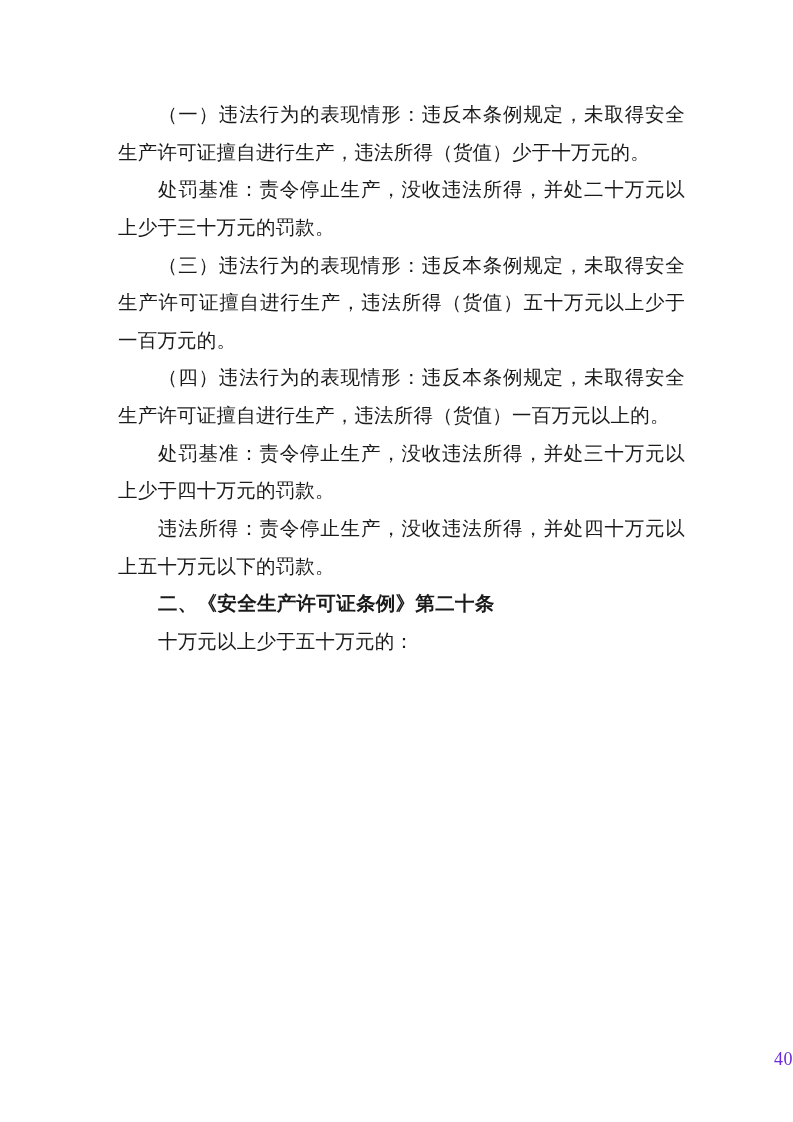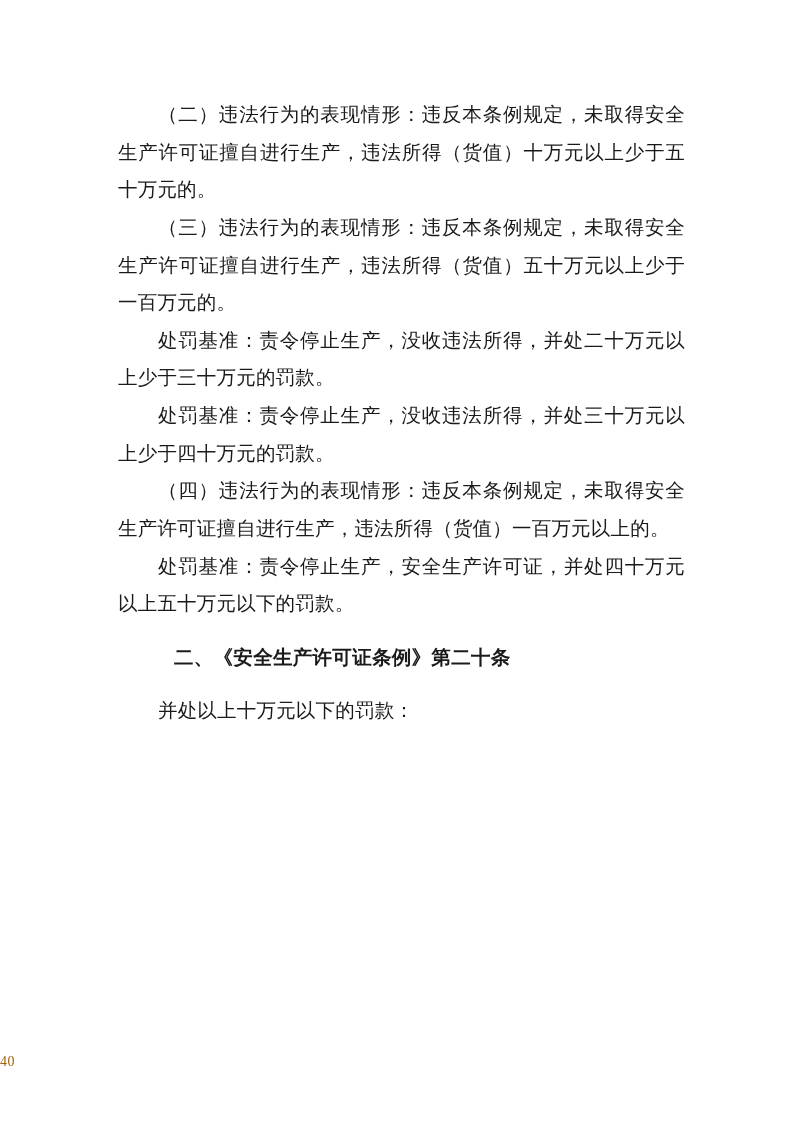--- a/index.html
+++ b/index.html
@@ -28,52 +28,52 @@
     text-justify: inter-ideograph;
     letter-spacing: 0.2px;
   }
   .para {
     margin: 0;
     text-indent: 2.05em;
     font-family: "Liberation Serif", "DejaVu Serif", serif;
     font-weight: 400;
   }
   .heading {
-    margin: 16px;
+    margin: 0;
     text-indent: 2.05em;
     font-size: 19.5px;
     font-weight: bold;
     line-height: 1.93;
     letter-spacing: 0.3px;
   }
   .page-number {
     position: absolute;
     left: 0;
     right: 0;
     bottom: 52px;
-    text-align: left;
-    font-size: 14px;
+    text-align: right;
+    font-size: 18px;
     font-family: "Liberation Serif", "DejaVu Serif", serif;
-    color: #a16207;
+    color: #6d28d9;
     letter-spacing: 0.5px;
   }
 </style>
 </head>
 <body>
 
 <div class="page">
   <div class="doc-body">
 
-    <p class="para">（二）违法行为的表现情形：违反本条例规定，未取得安全生产许可证擅自进行生产，违法所得（货值）十万元以上少于五十万元的。</p>
+    <p class="para">（一）违法行为的表现情形：违反本条例规定，未取得安全生产许可证擅自进行生产，违法所得（货值）少于十万元的。</p>
+    <p class="para">处罚基准：责令停止生产，没收违法所得，并处二十万元以上少于三十万元的罚款。</p>
     <p class="para">（三）违法行为的表现情形：违反本条例规定，未取得安全生产许可证擅自进行生产，违法所得（货值）五十万元以上少于一百万元的。</p>
-    <p class="para">处罚基准：责令停止生产，没收违法所得，并处二十万元以上少于三十万元的罚款。</p>
+    <p class="para">（四）违法行为的表现情形：违反本条例规定，未取得安全生产许可证擅自进行生产，违法所得（货值）一百万元以上的。</p>
     <p class="para">处罚基准：责令停止生产，没收违法所得，并处三十万元以上少于四十万元的罚款。</p>
-    <p class="para">（四）违法行为的表现情形：违反本条例规定，未取得安全生产许可证擅自进行生产，违法所得（货值）一百万元以上的。</p>
-    <p class="para">处罚基准：责令停止生产，安全生产许可证，并处四十万元以上五十万元以下的罚款。</p>
+    <p class="para">违法所得：责令停止生产，没收违法所得，并处四十万元以上五十万元以下的罚款。</p>
 
     <p class="heading">二、《安全生产许可证条例》第二十条</p>
 
-    <p class="para">并处以上十万元以下的罚款：</p>
+    <p class="para">十万元以上少于五十万元的：</p>
 
   </div>
 
   <div class="page-number">40</div>
 </div>
 
 </body></html>

